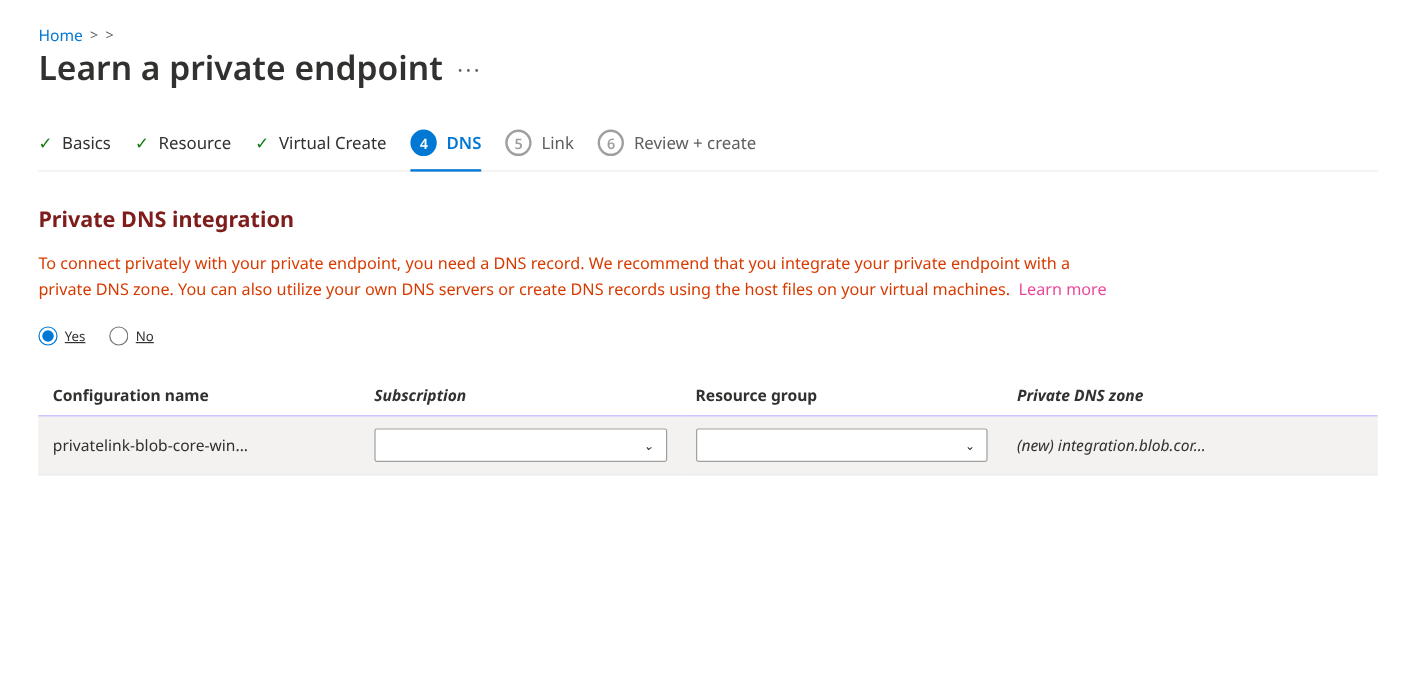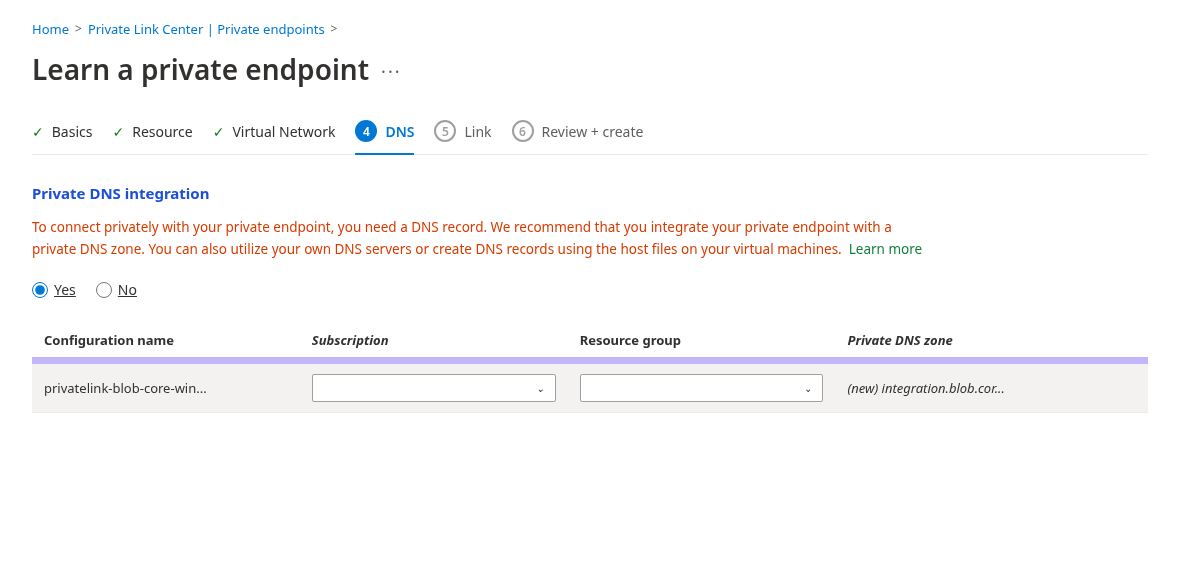--- a/index.html
+++ b/index.html
@@ -13,21 +13,20 @@
       min-height: 571px;
     }
 
     
     .breadcrumb {
       display: flex;
       align-items: flex-start;
       gap: 6px;
       font-size: 13px;
       color: #0078d4;
-      margin-bottom: 12px;
     }
     .breadcrumb a {
       color: #0078d4;
       text-decoration: none;
       cursor: pointer;
     }
     .breadcrumb-sep {
       color: #605e5c;
       font-size: 12px;
     }
@@ -116,36 +115,36 @@
       color: #a19f9d;
     }
 
     
     .content-area {
       padding: 0 0 0 0;
     }
 
     
     .section-title {
-      font-size: 15px;
+      font-size: 18px;
       font-weight: 700;
-      color: #1d4ed8;
+      color: #7f1d1d;
       margin-bottom: 14px;
     }
 
     
     .description-text {
       color: #d83b01;
       font-size: 13.5px;
       line-height: 1.6;
       max-width: 900px;
       margin-bottom: 20px;
     }
     .description-text .learn-more {
-      color: #15803d;
+      color: #ec4899;
       cursor: pointer;
       text-decoration: none;
     }
 
     
     .radio-row {
       display: flex;
       align-items: center;
       gap: 28px;
       margin-bottom: 24px;
@@ -166,40 +165,40 @@
       gap: 6px;
       cursor: pointer;
     }
     .radio-option input[type="radio"] {
       accent-color: #0078d4;
       width: 16px;
       height: 16px;
       cursor: pointer;
     }
     .radio-option label {
-      font-size: 14px;
+      font-size: 11px;
       color: #323130;
       cursor: pointer;
       text-decoration: underline;
     }
 
     
     .dns-table {
       width: 100%;
       border-collapse: collapse;
       margin-top: 4px;
     }
     .dns-table th {
       text-align: left;
       font-weight: 700;
       font-size: 13px;
       color: #323130;
       padding: 8px 12px;
       background: #fff;
-      border-bottom: 7px solid #c4b5fd;
+      border-bottom: 1px solid #c4b5fd;
     }
     .dns-table td {
       padding: 10px 12px;
       font-size: 13px;
       color: #323130;
       border-bottom: 1px solid #edebe9;
       background: #f3f2f1;
       margin-left: 44px;
     }
     .dns-table tbody tr {
@@ -227,21 +226,20 @@
     .col-sub { width: 24%; font-style: italic; }
     .col-rg { width: 24%; }
     .col-dns { width: 28%; font-style: italic; }
   </style>
 </head>
 <body>
 
 <div class="breadcrumb">
   <a>Home</a>
   <span class="breadcrumb-sep">&gt;</span>
-  <a>Private Link Center | Private endpoints</a>
   <span class="breadcrumb-sep">&gt;</span>
 </div>
 
 <div class="page-title-row">
   <h1 class="page-title">Learn a private endpoint</h1>
   <span class="page-title-menu">···</span>
 </div>
 
 <div class="steps-row">
 
@@ -250,21 +248,21 @@
     <span>Basics</span>
   </div>
 
   <div class="step completed">
     <span class="step-check">✓</span>
     <span>Resource</span>
   </div>
 
   <div class="step completed">
     <span class="step-check">✓</span>
-    <span>Virtual Network</span>
+    <span>Virtual Create</span>
   </div>
 
   <div class="step active">
     <div class="step-circle active-circle">4</div>
     <span>DNS</span>
   </div>
 
   <div class="step">
     <div class="step-circle inactive-circle">5</div>
     <span>Link</span>

